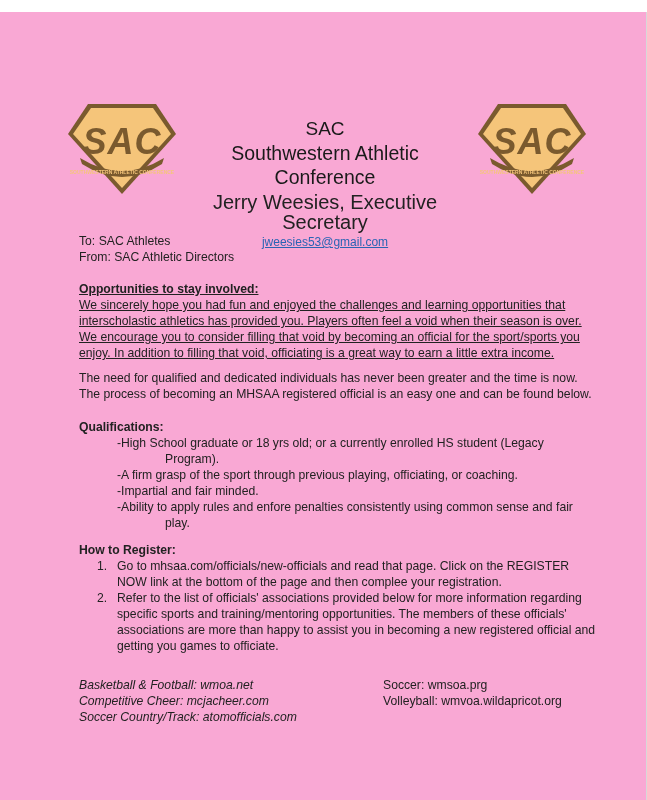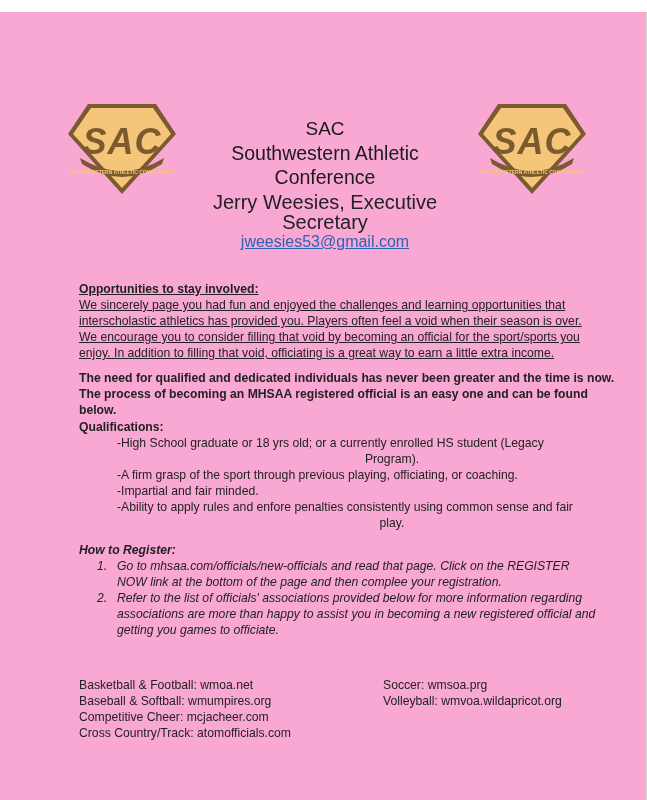--- a/index.html
+++ b/index.html
@@ -6,29 +6,29 @@
     html, body { width: 647px; height: 800px; background: #ffffff; overflow: hidden; }
     body { position: relative; font-family: "Liberation Sans", sans-serif; color: #1c1c1c; }
     .page { position: absolute; left: 0; top: 12px; width: 647px; height: 800px; background: #f9a8d4; border-right: 1px solid #d8d8d8; }
     .logo { position: absolute; width: 112px; height: 96px; }
     .logo.left { left: 66px; top: 88px; }
     .logo.right { left: 476px; top: 88px; }
     .header { position: absolute; left: 190px; top: 105px; width: 270px; text-align: center; }
     .h-abbr { font-size: 19px; line-height: 23px; color: #1a1a1a; }
     .h-name { font-size: 19.5px; line-height: 24px; color: #1a1a1a; margin-top: 1px; }
     .h-sec { font-size: 20px; line-height: 20px; margin-top: 3px; color: #222; }
-    .h-email { font-size: 16px; line-height: 20px; color: #2a64b4; text-decoration: underline; cursor: pointer; }
+    .h-email { font-size: 12px; line-height: 20px; color: #2a64b4; text-decoration: underline; cursor: pointer; }
     .block { position: absolute; left: 79px; width: 540px; font-size: 12.2px; line-height: 16px; color: #222; }
     .bold { font-weight: bold; }
     .qual-item { padding-left: 38px; }
-    .qual-item .cont { padding-left: 48px; display: block; text-align: center; }
+    .qual-item .cont { padding-left: 48px; display: block; }
     .reg-item { position: relative; padding-left: 38px; }
     .reg-item .num { position: absolute; left: 18px; top: 0; }
     .assoc { position: absolute; font-size: 12.2px; line-height: 16px; color: #222; }
-    .assoc.left { left: 79px; top: 665px; }
+    .assoc.left { left: 79px; top: 665px; font-style: italic; }
     .assoc.right { left: 383px; top: 665px; }
   </style>
 </head>
 <body>
 
 <div class="page">
 
   <div class="logo left">
     <svg width="112" height="96" viewBox="0 0 112 96">
       <path d="M22 4 L90 4 L110 34 L56 94 L2 34 Z" fill="#7a5a2e"></path>
@@ -49,30 +49,34 @@
     </svg>
   </div>
 
   <div class="header">
     <div class="h-abbr">SAC</div>
     <div class="h-name">Southwestern Athletic Conference</div>
     <div class="h-sec">Jerry Weesies, Executive Secretary</div>
     <div class="h-email">jweesies53@gmail.com</div>
   </div>
 
+  <div class="block" style="top:221px;">
+    <div>To: SAC Athletes</div>
+    <div>From: SAC Athletic Directors</div>
+  </div>
 
   <div class="block" style="top:269px;text-decoration:underline;">
     <div class="bold">Opportunities to stay involved:</div>
-    <div>We sincerely page you had fun and enjoyed the challenges and learning opportunities that</div>
+    <div>We sincerely hope you had fun and enjoyed the challenges and learning opportunities that</div>
     <div>interscholastic athletics has provided you.  Players often feel a void when their season is over.</div>
     <div>We encourage you to consider filling that void by becoming an official for the sport/sports you</div>
     <div>enjoy.  In addition to filling that void, officiating is a great way to earn a little extra income.</div>
   </div>
 
-  <div class="block" style="top:358px;font-weight:bold;">
+  <div class="block" style="top:358px;">
     <div>The need for qualified and dedicated individuals has never been greater and the time is now.</div>
     <div>The process of becoming an MHSAA registered official is an easy one and can be found below.</div>
   </div>
 
   <div class="block" style="top:407px;">
     <div class="bold">Qualifications:</div>
     <div class="qual-item">
       <span>-High School graduate or 18 yrs old; or a currently enrolled HS student (Legacy</span>
       <span class="cont">Program).</span>
     </div>
@@ -81,39 +85,39 @@
     </div>
     <div class="qual-item">
       <span>-Impartial and fair minded.</span>
     </div>
     <div class="qual-item">
       <span>-Ability to apply rules and enfore penalties consistently using common sense and fair</span>
       <span class="cont">play.</span>
     </div>
   </div>
 
-  <div class="block" style="top:530px;font-style:italic;">
+  <div class="block" style="top:530px;">
     <div class="bold">How to Register:</div>
     <div class="reg-item">
       <span class="num">1.</span>
       <div> Go to mhsaa.com/officials/new-officials and read that page.  Click on the REGISTER</div>
       <div>NOW link at the bottom of the page and then complee your registration.</div>
     </div>
     <div class="reg-item">
       <span class="num">2.</span>
       <div>Refer to the list of officials' associations provided below for more information regarding</div>
+      <div>specific sports and training/mentoring opportunities.  The members of these officials'</div>
       <div>associations are more than happy to assist you in becoming a new registered official and</div>
       <div>getting you games to officiate.</div>
     </div>
   </div>
 
   <div class="assoc left">
     <div>Basketball &amp; Football:  wmoa.net</div>
-    <div>Baseball &amp; Softball:  wmumpires.org</div>
     <div>Competitive Cheer:  mcjacheer.com</div>
-    <div>Cross Country/Track:  atomofficials.com</div>
+    <div>Soccer Country/Track:  atomofficials.com</div>
   </div>
   <div class="assoc right">
     <div>Soccer:  wmsoa.prg</div>
     <div>Volleyball:  wmvoa.wildapricot.org</div>
   </div>
 
 </div>
 
 </body></html>

